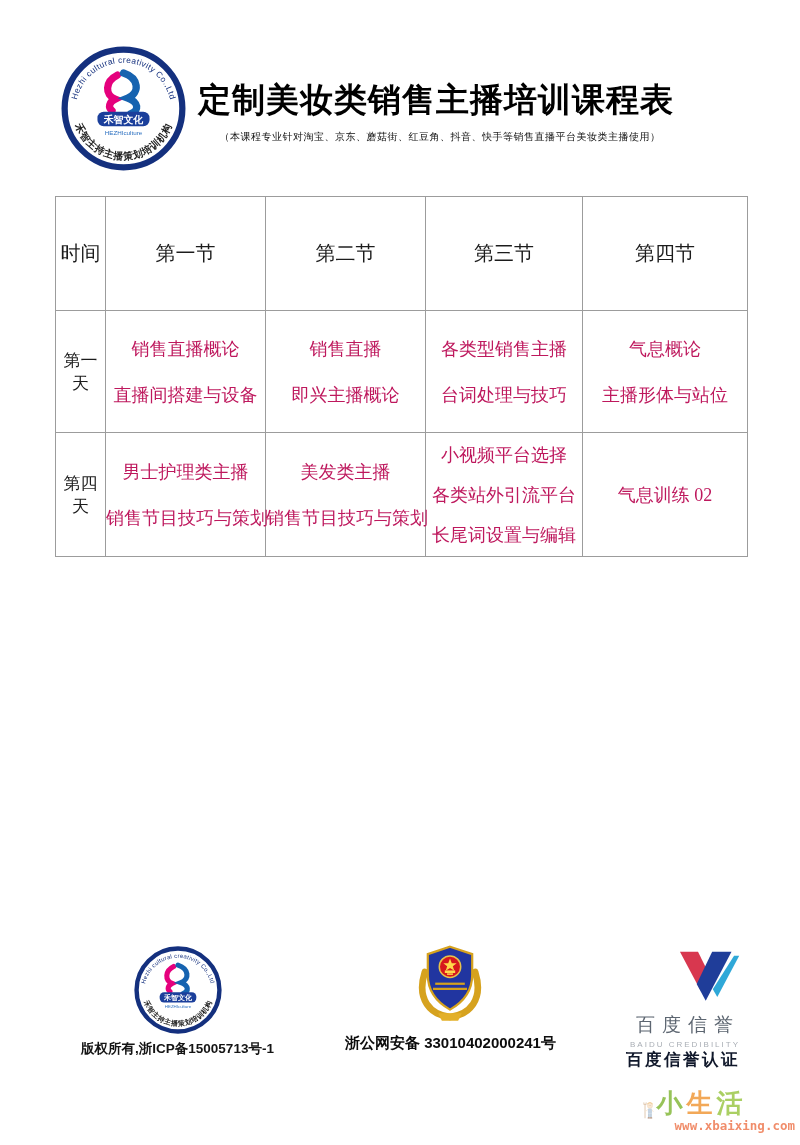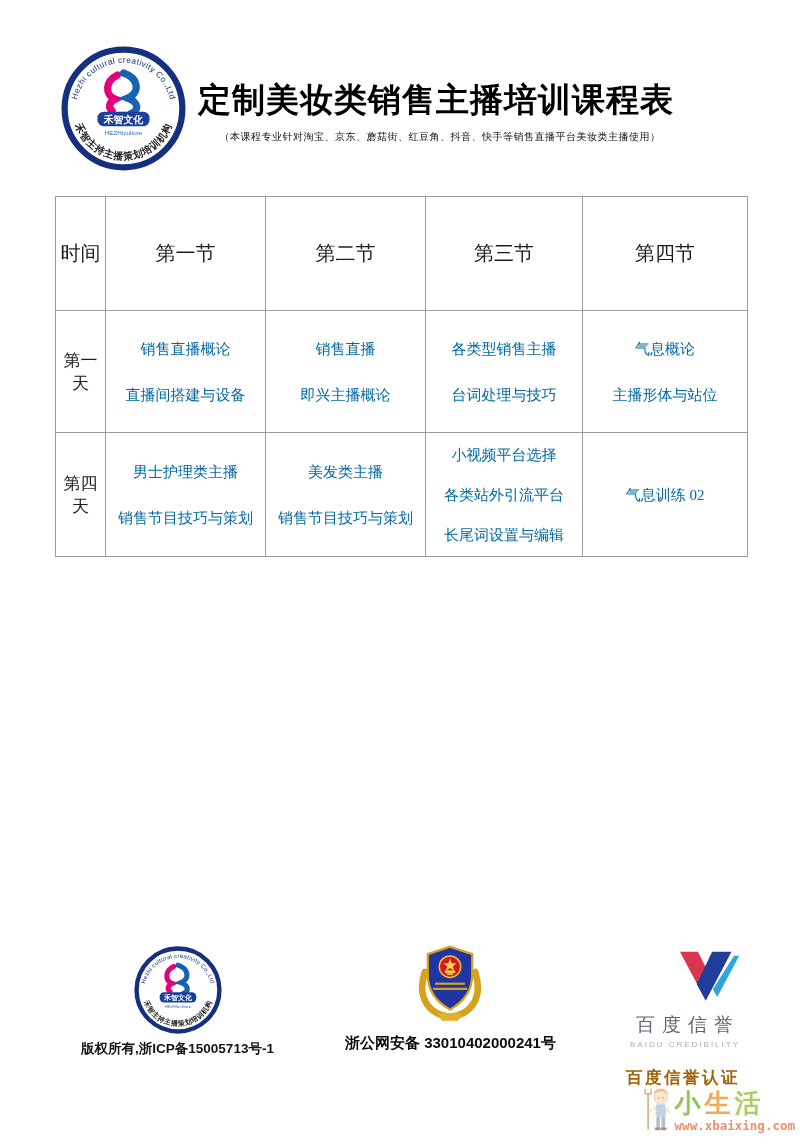--- a/index.html
+++ b/index.html
@@ -16,45 +16,45 @@
   .page-subtitle{
     position:absolute;top:130px;left:0;width:100%;box-sizing:border-box;padding-left:80px;
     text-align:center;font-size:10px;color:#111;letter-spacing:0.5px;
   }
   
   .sched-wrap{position:absolute;left:55px;top:196px;}
   table.sched{border-collapse:collapse;table-layout:fixed;width:692px;}
   table.sched td{border:1px solid #9c9c9c;text-align:center;vertical-align:middle;padding:0;}
   td.hcell{font-size:20px;color:#1c1c1c;height:113px;}
   td.day{font-size:17px;color:#1c1c1c;}
-  td.course{font-size:15px;color:#0369a1;}
+  td.course{font-size:18px;color:#be185d;}
   .cl{line-height:46px;white-space:nowrap;}
   td.tight .cl{line-height:40px;}
   tr.r0 td{height:121px;} tr.r1 td{height:122px;} tr.r2 td{height:123px;}
   tr.r3 td{height:123px;} tr.r4 td{height:120px;}
   
   .f-left{position:absolute;left:70px;top:946px;width:215px;text-align:center;}
   .f-left .icp{margin-top:2px;font-family:"Liberation Sans",sans-serif;font-size:13.5px;
     font-weight:600;color:#141414;white-space:nowrap;}
   .f-center{position:absolute;left:345px;top:942px;width:210px;text-align:center;}
   .f-center .police-txt{margin-top:6px;font-family:"Liberation Sans",sans-serif;
     font-size:15px;font-weight:bold;color:#0d0d0d;white-space:nowrap;}
   .f-right{position:absolute;left:575px;top:948px;width:165px;text-align:right;
     font-family:"Liberation Sans",sans-serif;}
   .bd-cn{font-size:19px;color:#5d6671;letter-spacing:7px;margin-top:2px;white-space:nowrap;padding-left:7px;}
   .bd-en{font-size:8px;color:#a9aeb5;letter-spacing:2px;margin-top:2px;}
-  .bd-cert{font-size:16.5px;font-weight:bold;color:#a16207;letter-spacing:2.5px;margin-top:18px;white-space:nowrap;}
+  .bd-cert{font-size:16.5px;font-weight:bold;color:#0f172a;letter-spacing:2.5px;margin-top:0;white-space:nowrap;}
   
   .wm{position:absolute;right:5px;bottom:5px;width:152px;opacity:0.85;
     display:flex;align-items:center;}
   .wm-right{margin-left:2px;}
   .wm-title{font-family:"DejaVu Sans",sans-serif;font-weight:bold;font-size:26px;
     line-height:28px;letter-spacing:4px;white-space:nowrap;}
   .wm-url{font-family:"DejaVu Sans Mono",monospace;font-weight:bold;font-size:12.5px;
-    color:#ee7a52;white-space:nowrap;margin-top:1px;}
+    color:#ee7a52;white-space:nowrap;margin-top:1px;margin-left:18px;}
   .wm-c0{color:#85b93d;} .wm-c1{color:#f09a3c;} .wm-c2{color:#9cc748;}
   svg text{font-family:"Liberation Sans",sans-serif;}
 </style>
 </head>
 <body>
 
 <div class="logo-wrap">
   <svg width="125" height="125" viewBox="0 0 120 120">
     <defs>
       <path id="arcTop1" d="M 14,62 A 46,46 0 0 1 106,62"></path>

